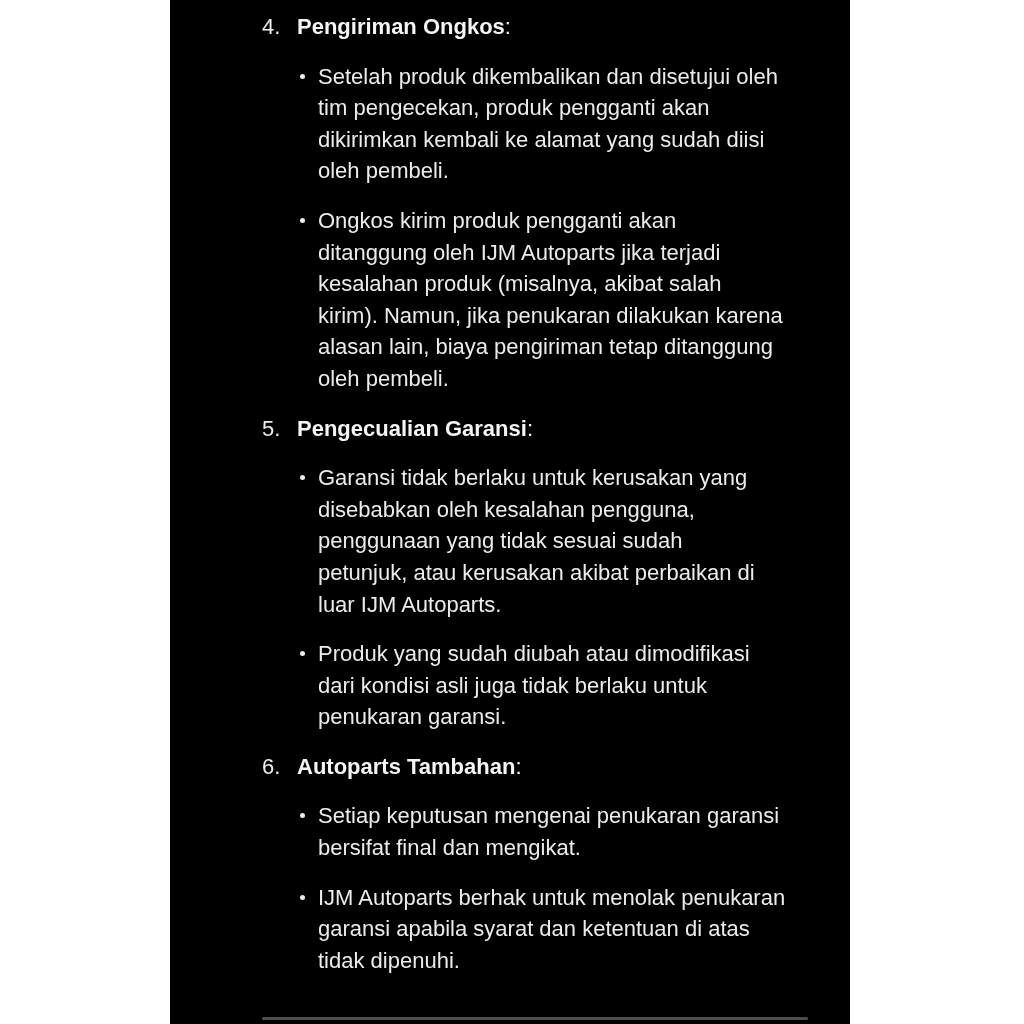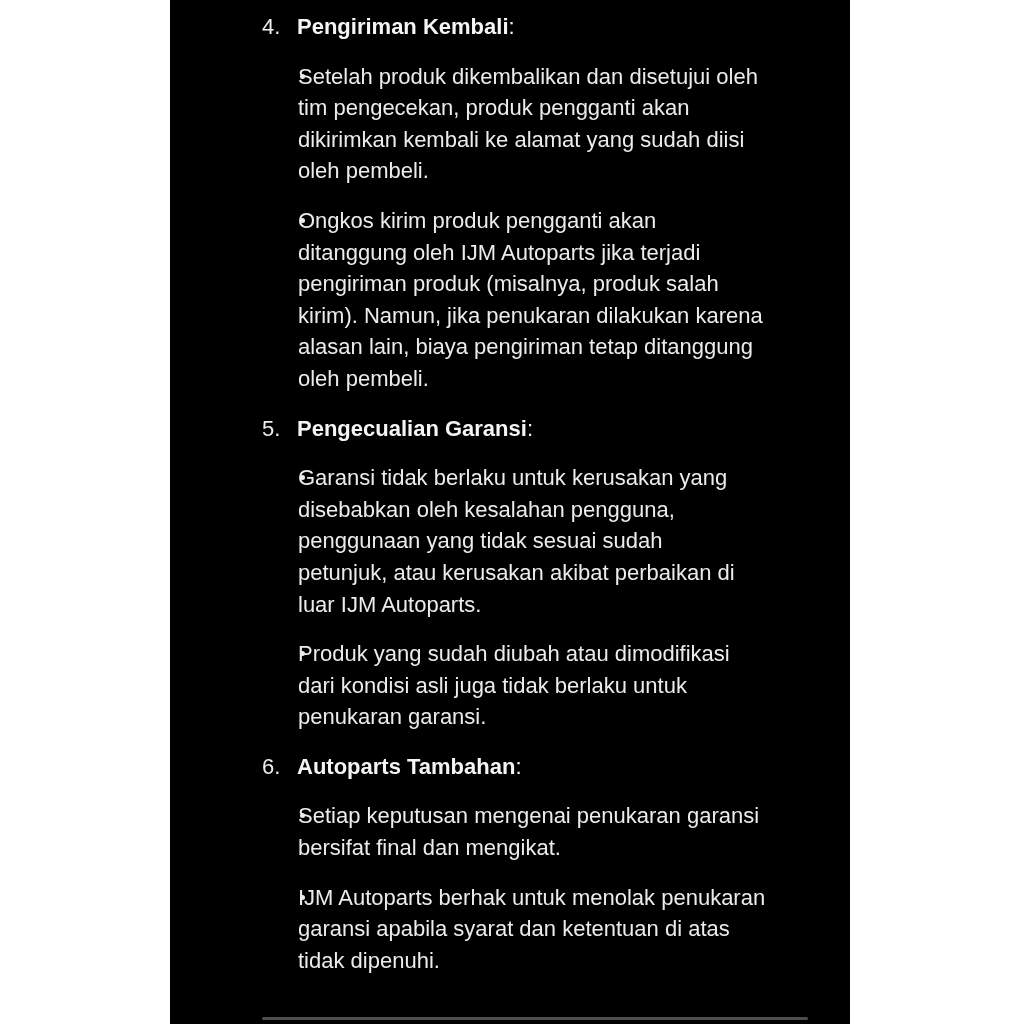--- a/index.html
+++ b/index.html
@@ -37,21 +37,20 @@
     font-size: 22px;
     line-height: 31.6px;
     font-weight: 700;
     color: var(--heading-color, #f5f5f5);
   }
   .title .colon { font-weight: 400; }
   .bullet {
     display: flex;
     padding-left: 128px;
     margin-bottom: 18px;
-    flex-direction: column;
   }
   .marker {
     flex: none;
     width: 20px;
     position: relative;
   }
   .marker::after {
     content: "";
     position: absolute;
     left: 2px; top: 13px;
@@ -74,34 +73,34 @@
   }
 </style>
 </head>
 <body>
 
 <div class="panel">
 
   <section class="term">
     <div class="heading">
       <span class="num">4.</span>
-      <h2 class="title"><b>Pengiriman Kembali</b><span class="colon">:</span></h2>
+      <h2 class="title"><b>Pengiriman Ongkos</b><span class="colon">:</span></h2>
     </div>
     <div class="bullet">
       <span class="marker"></span>
       <p class="btext">Setelah produk dikembalikan dan disetujui oleh
 tim pengecekan, produk pengganti akan
 dikirimkan kembali ke alamat yang sudah diisi
 oleh pembeli.</p>
     </div>
     <div class="bullet">
       <span class="marker"></span>
       <p class="btext">Ongkos kirim produk pengganti akan
 ditanggung oleh IJM Autoparts jika terjadi
-pengiriman produk (misalnya, produk salah
+kesalahan produk (misalnya, akibat salah
 kirim). Namun, jika penukaran dilakukan karena
 alasan lain, biaya pengiriman tetap ditanggung
 oleh pembeli.</p>
     </div>
   </section>
 
   <section class="term">
     <div class="heading">
       <span class="num">5.</span>
       <h2 class="title"><b>Pengecualian Garansi</b><span class="colon">:</span></h2>

